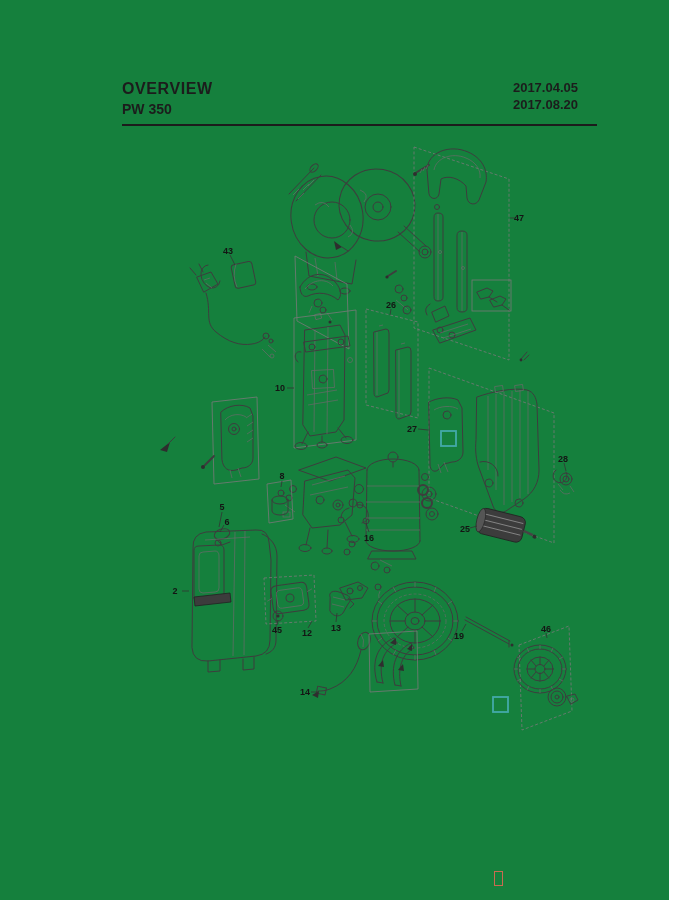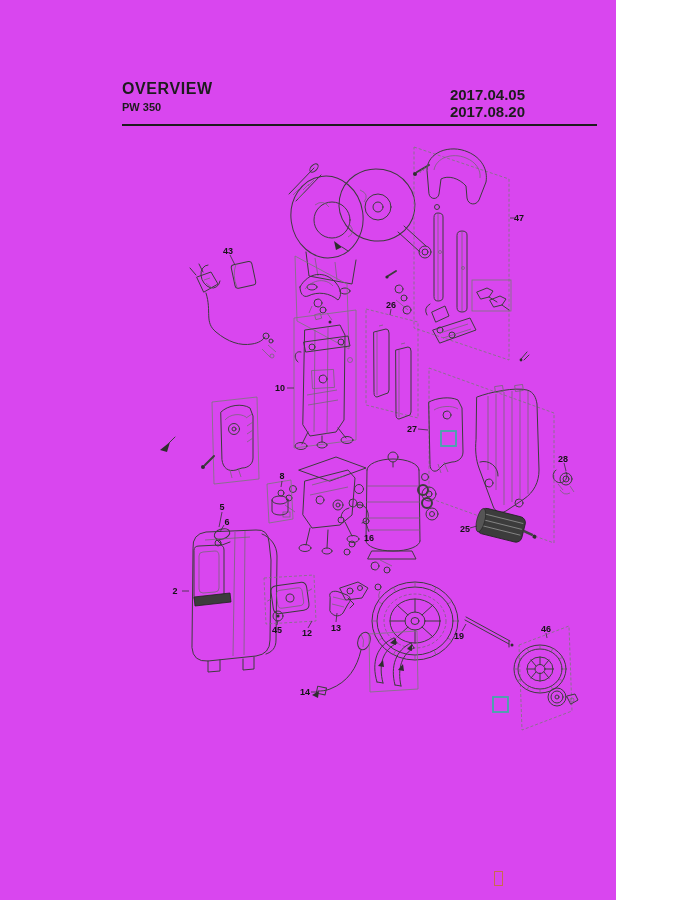--- a/index.html
+++ b/index.html
@@ -1,21 +1,21 @@
 <!DOCTYPE html>
 <html><head>
 <meta charset="utf-8">
 <style>
   html,body{margin:0;padding:0;background:#fff;}
-  .page{position:relative;width:616px;height:900px;background:#d946ef;overflow:hidden;
+  .page{position:relative;width:669px;height:900px;background:#15803d;overflow:hidden;
         font-family:"Liberation Sans",sans-serif;}
   .title{position:absolute;left:122px;top:80px;font-size:16px;font-weight:bold;
          letter-spacing:.6px;color:#1c1c1c;}
-  .model{position:absolute;left:122px;top:101px;font-size:11px;font-weight:bold;color:#1c1c1c;}
-  .dates{position:absolute;right:91px;top:86px;text-align:center;font-size:15px;
+  .model{position:absolute;left:122px;top:101px;font-size:14px;font-weight:bold;color:#1c1c1c;}
+  .dates{position:absolute;right:91px;top:79px;text-align:center;font-size:13px;
          font-weight:bold;color:#1c1c1c;line-height:17px;}
   .rule{position:absolute;left:122px;top:124px;width:475px;height:2px;background:#1c1c1c;}
   svg.diagram{position:absolute;left:0;top:0;}
   
   svg .ln{stroke:#3d3d3d;fill:none;stroke-width:1;stroke-linecap:round;stroke-linejoin:round;}
   svg .thin{stroke:#6a6a6a;fill:none;stroke-width:.7;}
   svg .box{stroke:#787878;fill:none;stroke-width:.8;}
   svg .dash{stroke-dasharray:3 2;}
   svg .fill{fill:#2e2e2e;stroke:none;}
   svg .darkfill{fill:#3c3c3c;stroke:#222;stroke-width:.8;}

